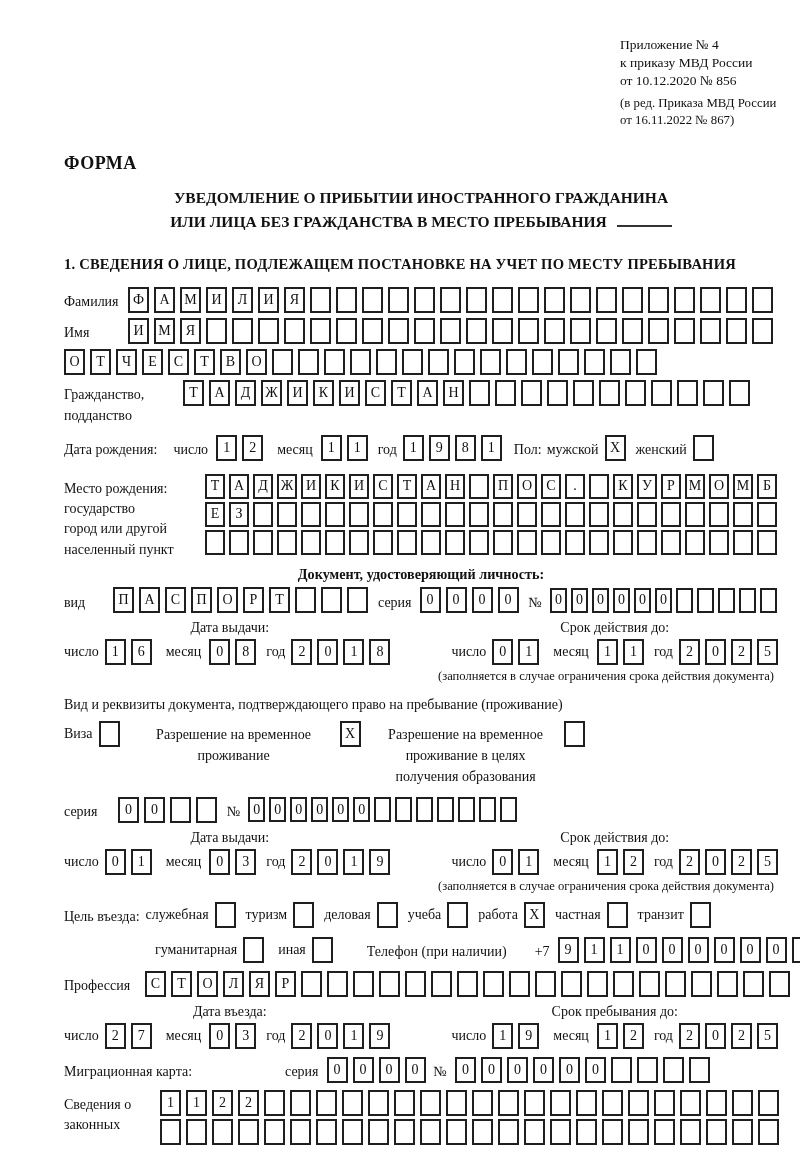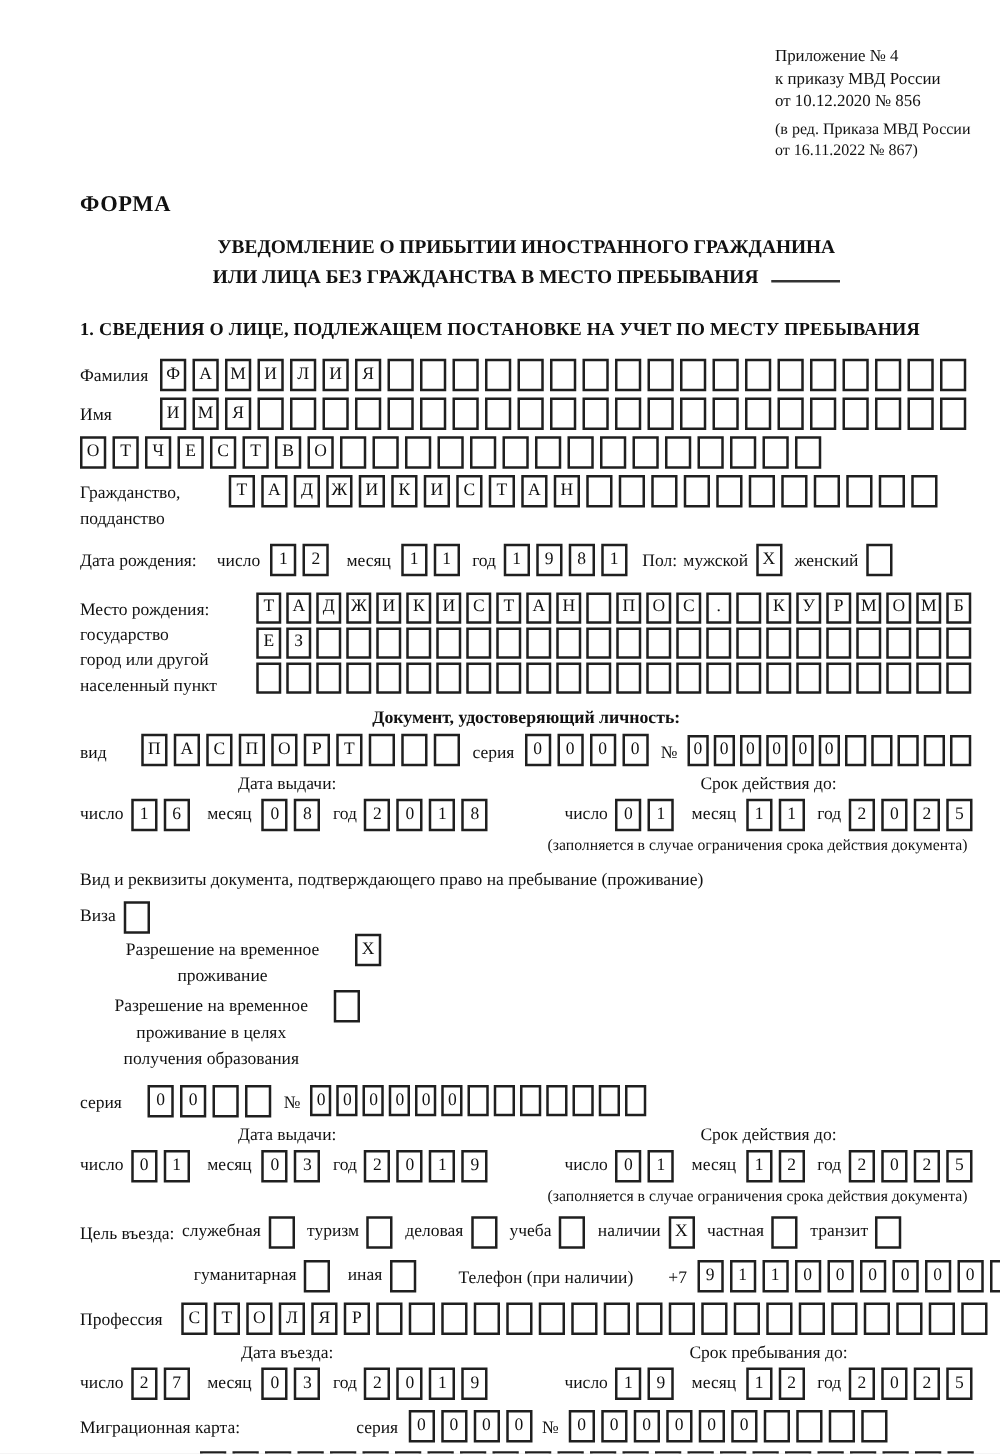--- a/index.html
+++ b/index.html
@@ -55,21 +55,21 @@
 
   .dates { display:flex; margin-top:7px; }
   .dblock-left { width:345px; }
   .dblock-right { margin-left:56px; }
   .dhead { text-align:center; margin-bottom:3px; }
   .dline { display:flex; align-items:flex-start; }
   .note { text-align:right; font-size:12.6px; margin-top:4px; padding-right:4px; }
 
   .intro { margin-top:9px; line-height:1.7; }
 
-  .opts { display:flex; align-items:flex-start; margin-top:4px;flex-direction:column; }
+  .opts { display:flex; align-items:flex-start; margin-top:4px; }
   .opt { display:flex; align-items:flex-start; }
   .opt .olbl { padding-top:5px; }
   .opt-multi { width:200px; text-align:center; line-height:1.5; padding-top:3px; }
   .opt-multi4 { width:186px; }
 
   .popts { display:flex; align-items:center; margin-top:8px; }
   .popt { display:flex; align-items:flex-start; }
   .popt .olbl { padding-top:5px; margin-right:6px; white-space:nowrap; }
 </style>
 </head>
@@ -525,21 +525,21 @@
       </div>
       <div class="popt ml10">
         <span class="olbl">деловая</span>
         <span class="cell"></span>
       </div>
       <div class="popt ml10">
         <span class="olbl">учеба</span>
         <span class="cell"></span>
       </div>
       <div class="popt ml10">
-        <span class="olbl">наличии</span>
+        <span class="olbl">работа</span>
         <span class="cell">X</span>
       </div>
       <div class="popt ml10">
         <span class="olbl">частная</span>
         <span class="cell"></span>
       </div>
       <div class="popt ml10">
         <span class="olbl">транзит</span>
         <span class="cell"></span>
       </div>

